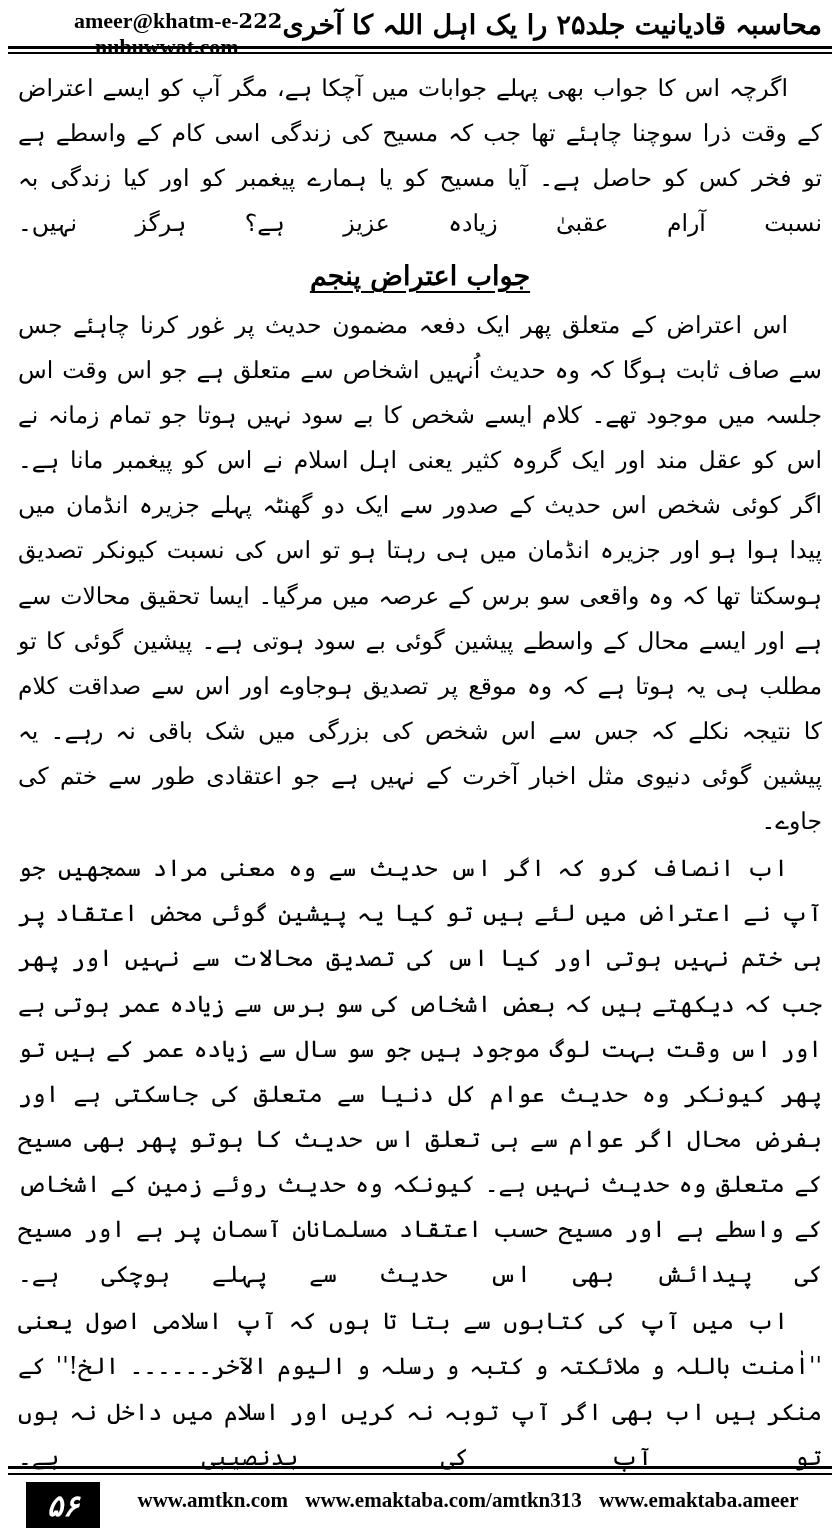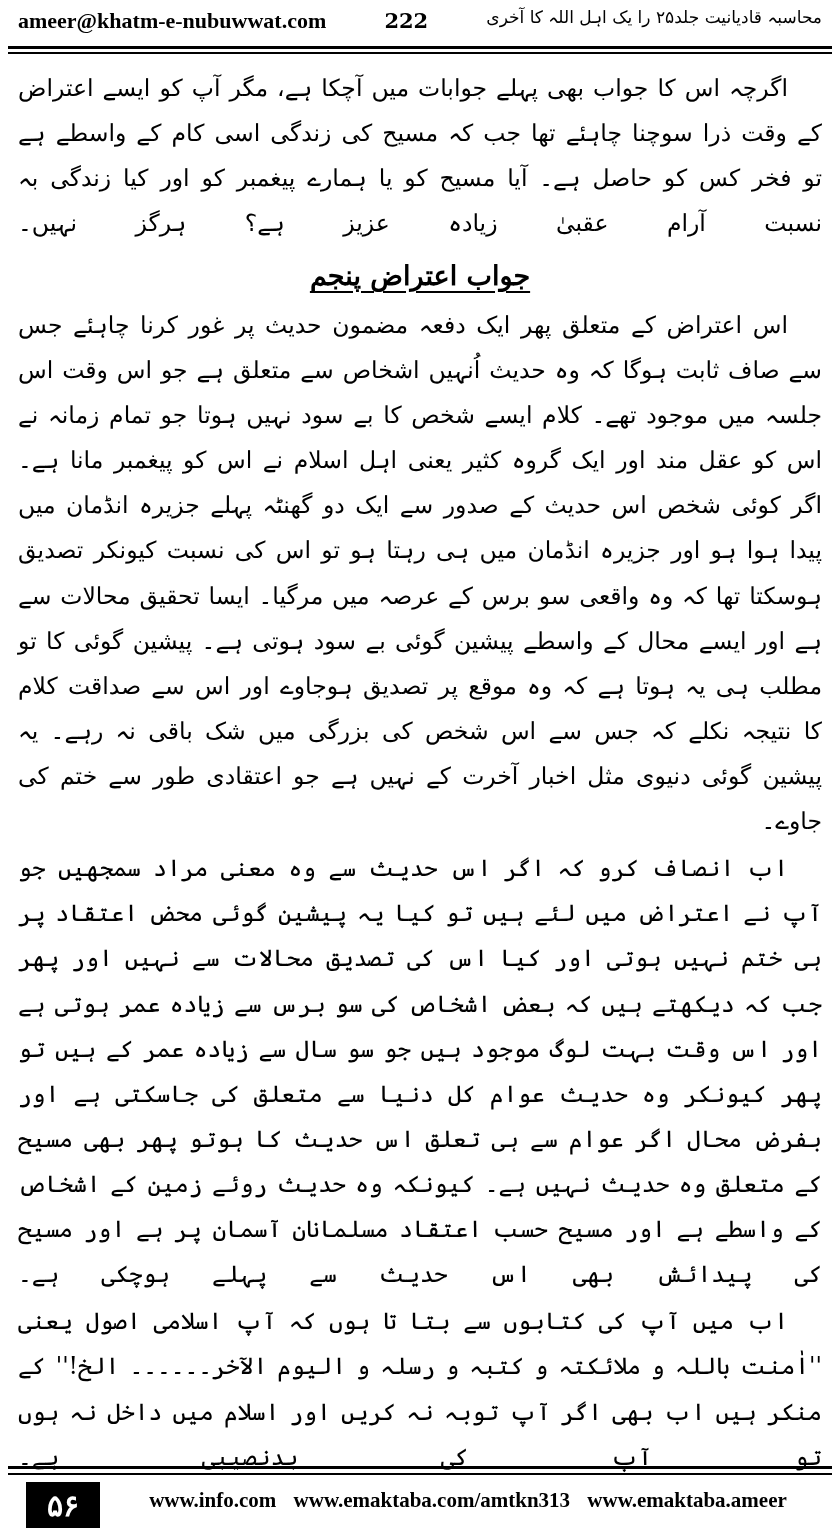--- a/index.html
+++ b/index.html
@@ -43,22 +43,22 @@
     height: 3px;
     background: #000;
   }
   .header-rule.second {
     top: 52px;
     height: 2px;
   }
   .hdr-right {
     direction: rtl;
     font-family: "DejaVu Serif", serif;
-    font-size: 17px;
-    font-weight: normal;
+    font-size: 27px;
+    font-weight: bold;
     letter-spacing: 0px;
     white-space: nowrap;
     line-height: 1.4;
   }
   .hdr-center {
     font-family: "DejaVu Serif", serif;
     font-size: 21px;
     font-weight: bold;
     direction: rtl;
     padding-top: 2px;
@@ -134,20 +134,21 @@
     color: #fff;
     font-family: "DejaVu Serif", serif;
     font-size: 30px;
     font-weight: bold;
     display: flex;
     align-items: center;
     justify-content: center;
     direction: rtl;
     padding: 0 6px;
     box-sizing: border-box;
+    font-style: italic;
   }
   .footer-links {
     position: absolute;
     left: 110px;
     right: 14px;
     top: 26px;
     text-align: center;
     font-family: "Liberation Serif", serif;
     font-size: 21px;
     font-weight: bold;
@@ -179,19 +180,19 @@
     <p class="para">اب انصاف کرو کہ اگر اس حدیث سے وہ معنی مراد سمجھیں جو آپ نے اعتراض میں لئے ہیں تو کیا یہ پیشین گوئی محض اعتقاد پر ہی ختم نہیں ہوتی اور کیا اس کی تصدیق محالات سے نہیں اور پھر جب کہ دیکھتے ہیں کہ بعض اشخاص کی سو برس سے زیادہ عمر ہوتی ہے اور اس وقت بہت لوگ موجود ہیں جو سو سال سے زیادہ عمر کے ہیں تو پھر کیونکر وہ حدیث عوام کل دنیا سے متعلق کی جاسکتی ہے اور بفرض محال اگر عوام سے ہی تعلق اس حدیث کا ہوتو پھر بھی مسیح کے متعلق وہ حدیث نہیں ہے۔ کیونکہ وہ حدیث روئے زمین کے اشخاص کے واسطے ہے اور مسیح حسب اعتقاد مسلمانان آسمان پر ہے اور مسیح کی پیدائش بھی اس حدیث سے پہلے ہوچکی ہے۔</p>
     <p class="para bold">اب میں آپ کی کتابوں سے بتا تا ہوں کہ آپ اسلامی اصول یعنی ''اٰمنت باللہ و ملائکتہ و کتبہ و رسلہ و الیوم الآخر۔۔۔۔۔۔ الخ!'' کے منکر ہیں اب بھی اگر آپ توبہ نہ کریں اور اسلام میں داخل نہ ہوں تو آپ کی بدنصیبی ہے۔</p>
 
   </div>
 
   <div class="footer">
     <div class="footer-rule"></div>
     <div class="footer-rule second"></div>
     <div class="page-num-box">۵۶</div>
     <div class="footer-links">
-      <span>www.info.com</span>
+      <span>www.amtkn.com</span>
       <span>www.emaktaba.com/amtkn313</span>
       <span>www.emaktaba.ameer</span>
     </div>
   </div>
 
 </div>
 
 </body></html>

